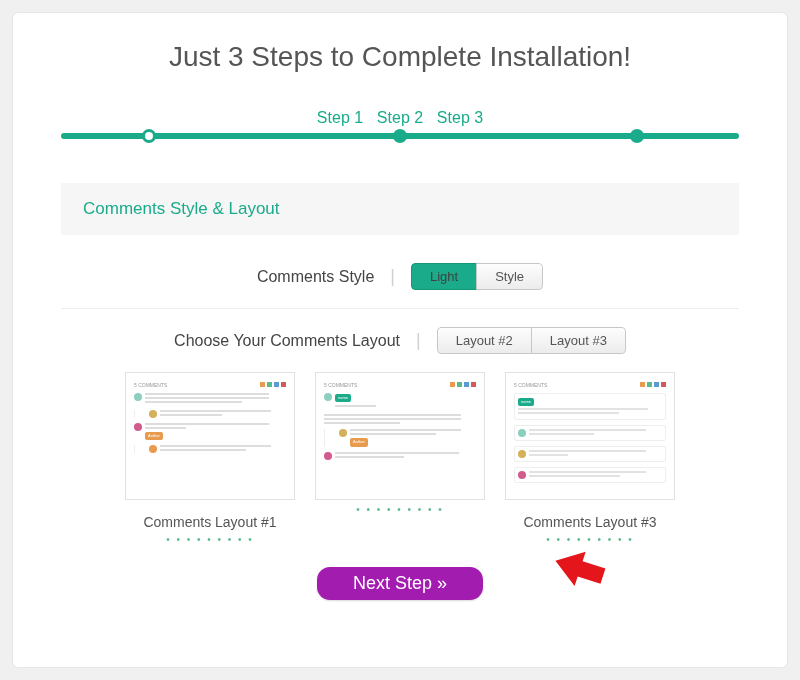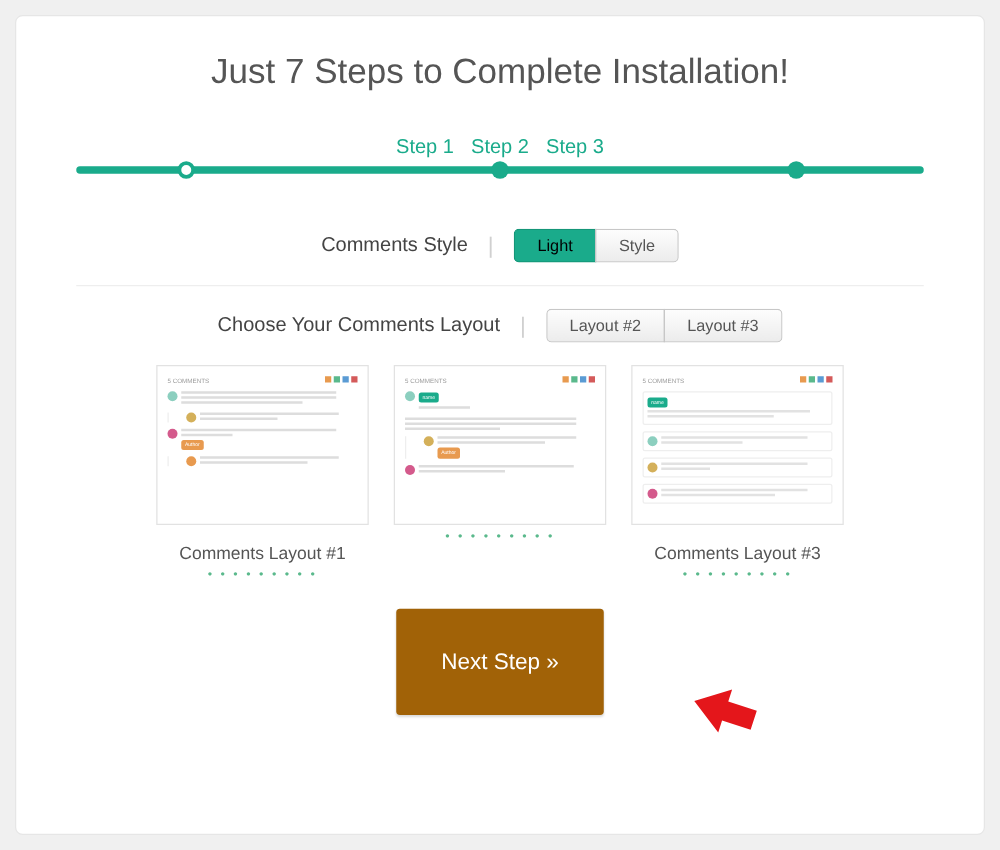--- a/index.html
+++ b/index.html
@@ -97,21 +97,21 @@
     color: #555;
     background: linear-gradient(#fdfdfd,#ececec);
     border: 1px solid #c7c7c7;
     cursor: pointer;
     margin-left: -1px;
   }
   .toggle-group .btn:first-child { margin-left: 0; border-radius: 4px 0 0 4px; }
   .toggle-group .btn:last-child { border-radius: 0 4px 4px 0; }
   .toggle-group .btn.sel {
     background: #1aab8b;
-    color: #000000;
+    color: #404040;
     border-color: #149678;
   }
 
   .divider {
     border: none;
     border-top: 1px solid #eee;
     margin: 8px 0 18px 0;
   }
 
   .previews {
@@ -164,57 +164,58 @@
   .dots-under{
     margin-top:4px;
     color:#5ab98c;
     letter-spacing:2px;
     font-size:10px;
   }
 
   .primary-btn {
     display: block;
     margin: 22px auto 0 auto;
-    background: #a16207;
+    background: #a21caf;
     color: #fff;
     border: none;
-    padding: 32px 36px;
+    padding: 6px 36px;
     font-size: 18px;
-    border-radius: 3px;
+    border-radius: 13px;
     cursor: pointer;
     box-shadow: 0 1px 2px rgba(0,0,0,.15);
   }
 
   .arrow {
     position: absolute;
     left: 532px;
     top: 531px;
     pointer-events: none;
   }
 </style>
 </head>
 <body>
 
 <div class="card">
 
-  <h1 class="title">Just 7 Steps to Complete Installation!</h1>
+  <h1 class="title">Just 3 Steps to Complete Installation!</h1>
 
   <div class="stepper">
     <div class="step-labels">
       <span>Step 1</span>
       <span>Step 2</span>
       <span>Step 3</span>
     </div>
     <div class="track">
       <div class="dot d1 active"></div>
       <div class="dot d2"></div>
       <div class="dot d3"></div>
     </div>
   </div>
 
+  <div class="section-header">Comments Style &amp; Layout</div>
 
   <div class="row">
     <span class="label">Comments Style</span>
     <span class="vsep">|</span>
     <div class="toggle-group">
       <div class="btn sel">Light</div>
       <div class="btn">Style</div>
     </div>
   </div>
 

